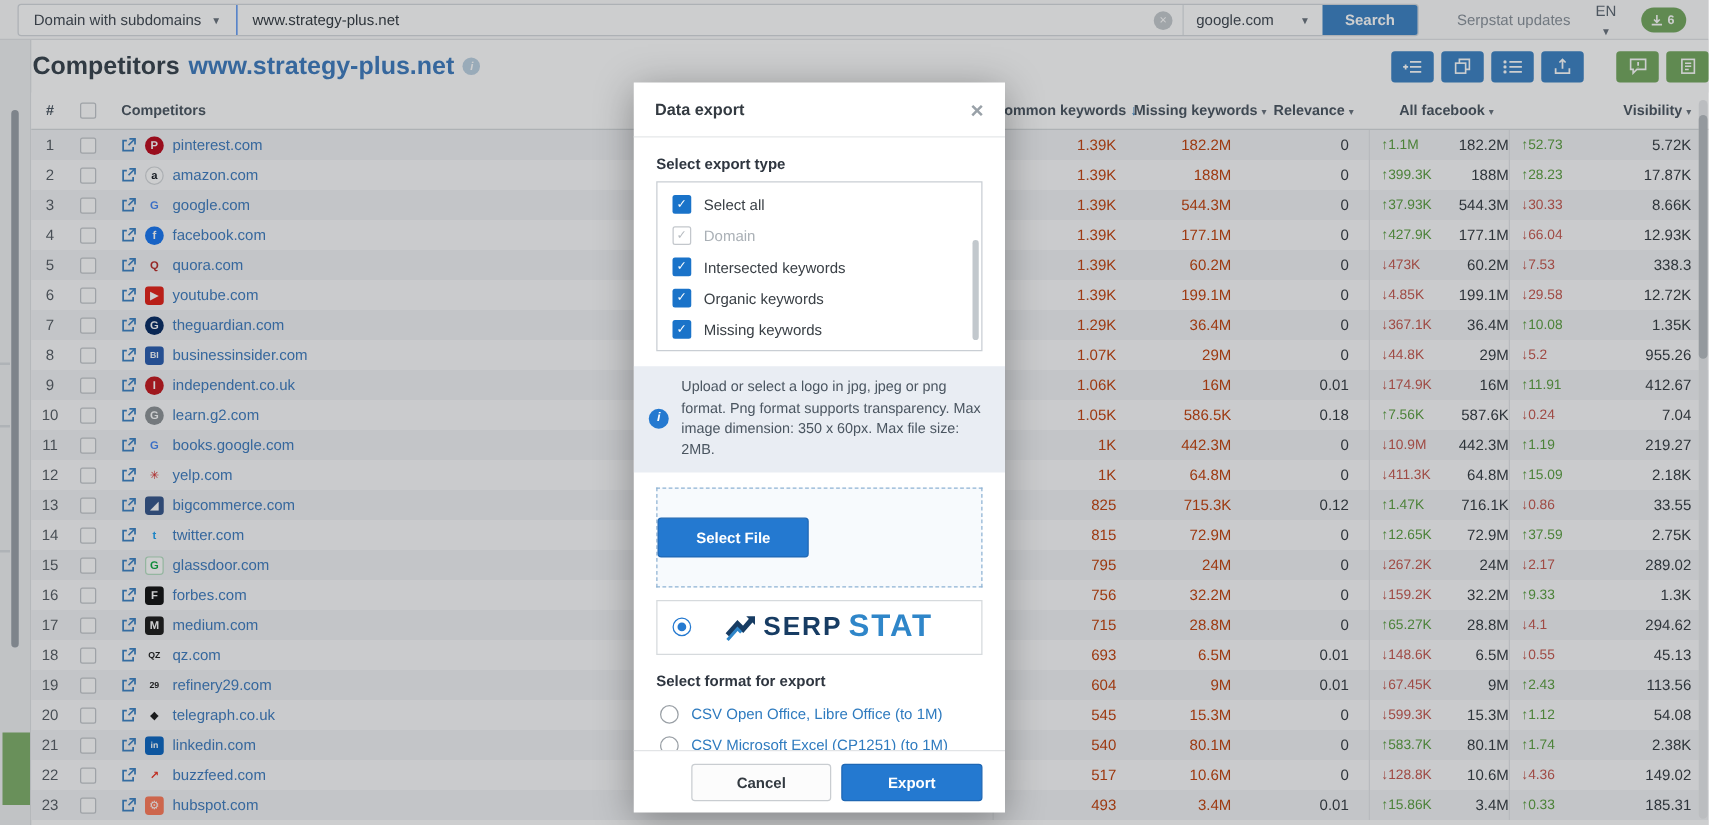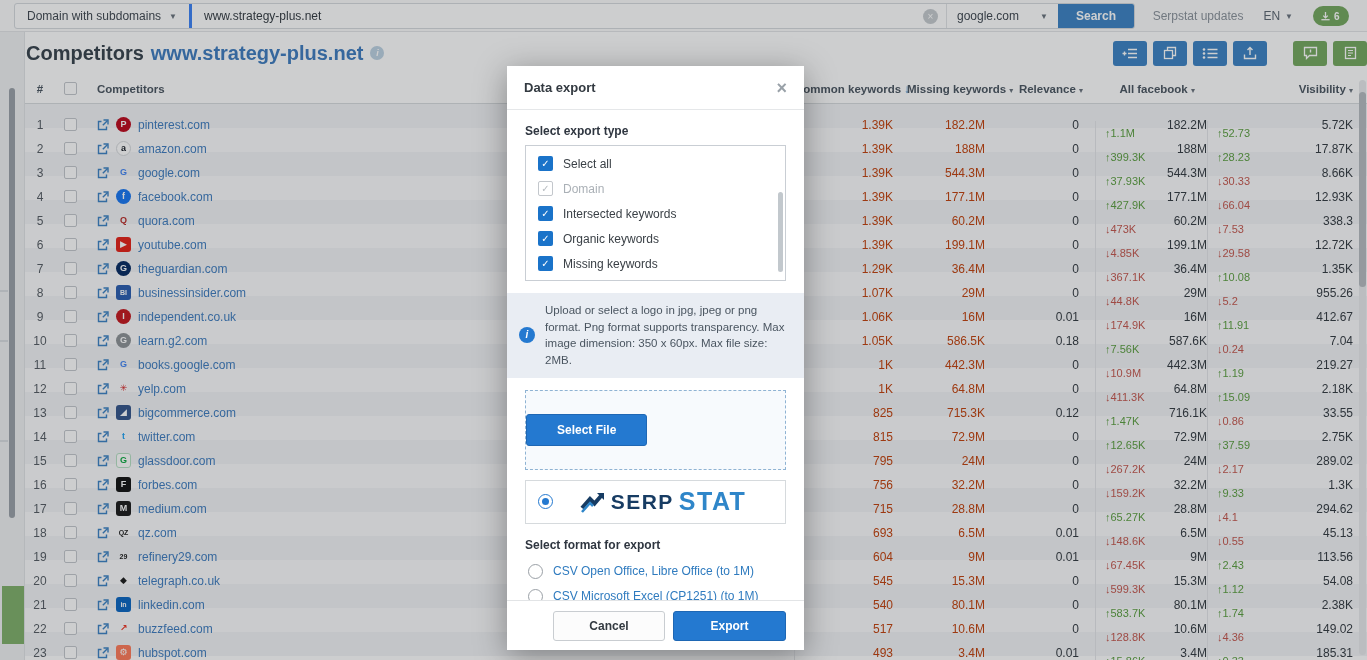--- a/index.html
+++ b/index.html
@@ -2,29 +2,29 @@
 <html><head>
 <meta charset="utf-8">
 <style>
   * { margin:0; padding:0; box-sizing:border-box; }
   html,body { width:1367px; height:660px; overflow:hidden; }
   body { position:relative; font-family:"Liberation Sans","DejaVu Sans",sans-serif; background:#fff; }
 
   
   .topbar { position:absolute; top:0; left:0; right:0; height:32px; background:#fbfbfc; border-bottom:1px solid #e3e5e7; display:flex; align-items:center; z-index:10; }
   .searchbar { position:absolute; left:14px; top:3px; height:26px; width:1121px; display:flex; align-items:stretch; background:#fff; border:1px solid #d6dade; border-radius:3px; }
-  .scope-select { display:flex; align-items:center; gap:8px; padding:0 12px; font-size:12px; color:#3f4750; border-right:3px solid #3b82f6; white-space:nowrap; }
+  .scope-select { display:flex; align-items:center; gap:8px; padding:0 12px; font-size:12px; color:#3f4750; border-right:1px solid #3b82f6; white-space:nowrap; }
   .caret { font-size:8px; color:#6a737d; }
   .query-input { flex:1; display:flex; align-items:center; padding:0 12px; font-size:12px; color:#333a41; }
   .clear-x { align-self:center; width:15px; height:15px; border-radius:50%; background:#c6cbcf; color:#fff; font-size:10px; line-height:15px; text-align:center; margin-right:8px; }
   .engine-select { display:flex; align-items:center; justify-content:space-between; width:112px; padding:0 10px; font-size:12px; color:#3f4750; border-left:1px solid #e0e3e6; }
   .search-btn { width:76px; background:#3b82c4; color:#fff; font-size:12px; font-weight:bold; border:none; border-radius:0 2px 2px 0; display:flex; align-items:center; justify-content:center; }
   .topbar-right { position:absolute; right:18px; top:0; height:32px; display:flex; align-items:center; gap:20px; }
   .updates-link { font-size:12px; color:#8a929a; }
-  .lang-select { font-size:12px; color:#5b6670; display:flex; align-items:center; gap:5px; }
+  .lang-select { font-size:12px; color:#5b6670; display:flex; align-items:center; gap:5px;flex-direction:column; }
   .dl-pill { height:20px; min-width:36px; padding:0 7px; border-radius:10px; background:#74a85e; color:#fff; display:flex; align-items:center; gap:3px; font-size:10px; font-weight:bold; }
 
   
   .leftrail { position:absolute; top:32px; left:0; bottom:0; width:25px; background:#f0f1f3; border-right:1px solid #e1e3e6; z-index:5; }
   .rail-thumb { position:absolute; left:9px; top:56px; width:6px; height:430px; background:#9aa1a8; border-radius:3px; }
   .rail-tick { position:absolute; left:0; width:8px; height:2px; background:#d9dde1; }
   .rail-green { position:absolute; left:2px; bottom:16px; width:22px; height:58px; background:#7fb069; }
 
   
   .title-row { position:absolute; top:38px; left:26px; right:0; height:30px; display:flex; align-items:center; z-index:6; }
@@ -48,21 +48,21 @@
   .sort-arrow { color:#2f7bbf; font-weight:bold; }
   .c-num { text-align:center; color:#555c63; }
   .c-check { display:flex; justify-content:center; }
   .checkbox { width:13px; height:13px; border:1px solid #c3c7cc; border-radius:2px; background:#fff; }
   .c-comp { display:flex; align-items:center; gap:7px; padding-left:12px; overflow:hidden; }
   .fav { width:15px; height:15px; flex:0 0 15px; font-size:9px; font-weight:bold; display:flex; align-items:center; justify-content:center; border-radius:3px; line-height:1; }
   .domain-link { color:#3e7cbf; white-space:nowrap; }
   .c-expand { text-align:center; color:#6a7077; font-size:9px; border-right:1px solid #e4e6e9; align-self:stretch; line-height:24px; }
   .c-common,.c-missing { text-align:right; padding-right:14px; color:#c2410c; }
   .c-rel { text-align:right; padding-right:16px; color:#333a41; }
-  .c-change { font-size:11px; padding-left:9px; white-space:nowrap; border-left:1px solid #e4e6e9; align-self:stretch; line-height:24px;margin-top:17px; }
+  .c-change { font-size:11px; padding-left:9px; white-space:nowrap; border-left:1px solid #e4e6e9; align-self:stretch; line-height:24px; }
   .up { color:#5a9e3f; } .down { color:#c4574e; }
   .c-all { text-align:right; color:#333a41; }
   .c-vis { text-align:right; padding-right:14px; color:#333a41; }
 
   
   .page-scrollbar { position:absolute; right:1px; top:80px; bottom:5px; width:7px; background:#e8eaec; border-radius:4px; z-index:6; }
   .page-scrollbar .thumb { position:absolute; top:12px; width:7px; height:195px; background:#b6bbc0; border-radius:4px; }
 
   
   .backdrop { position:absolute; inset:0; background:rgba(28,32,36,0.22); z-index:40; }

